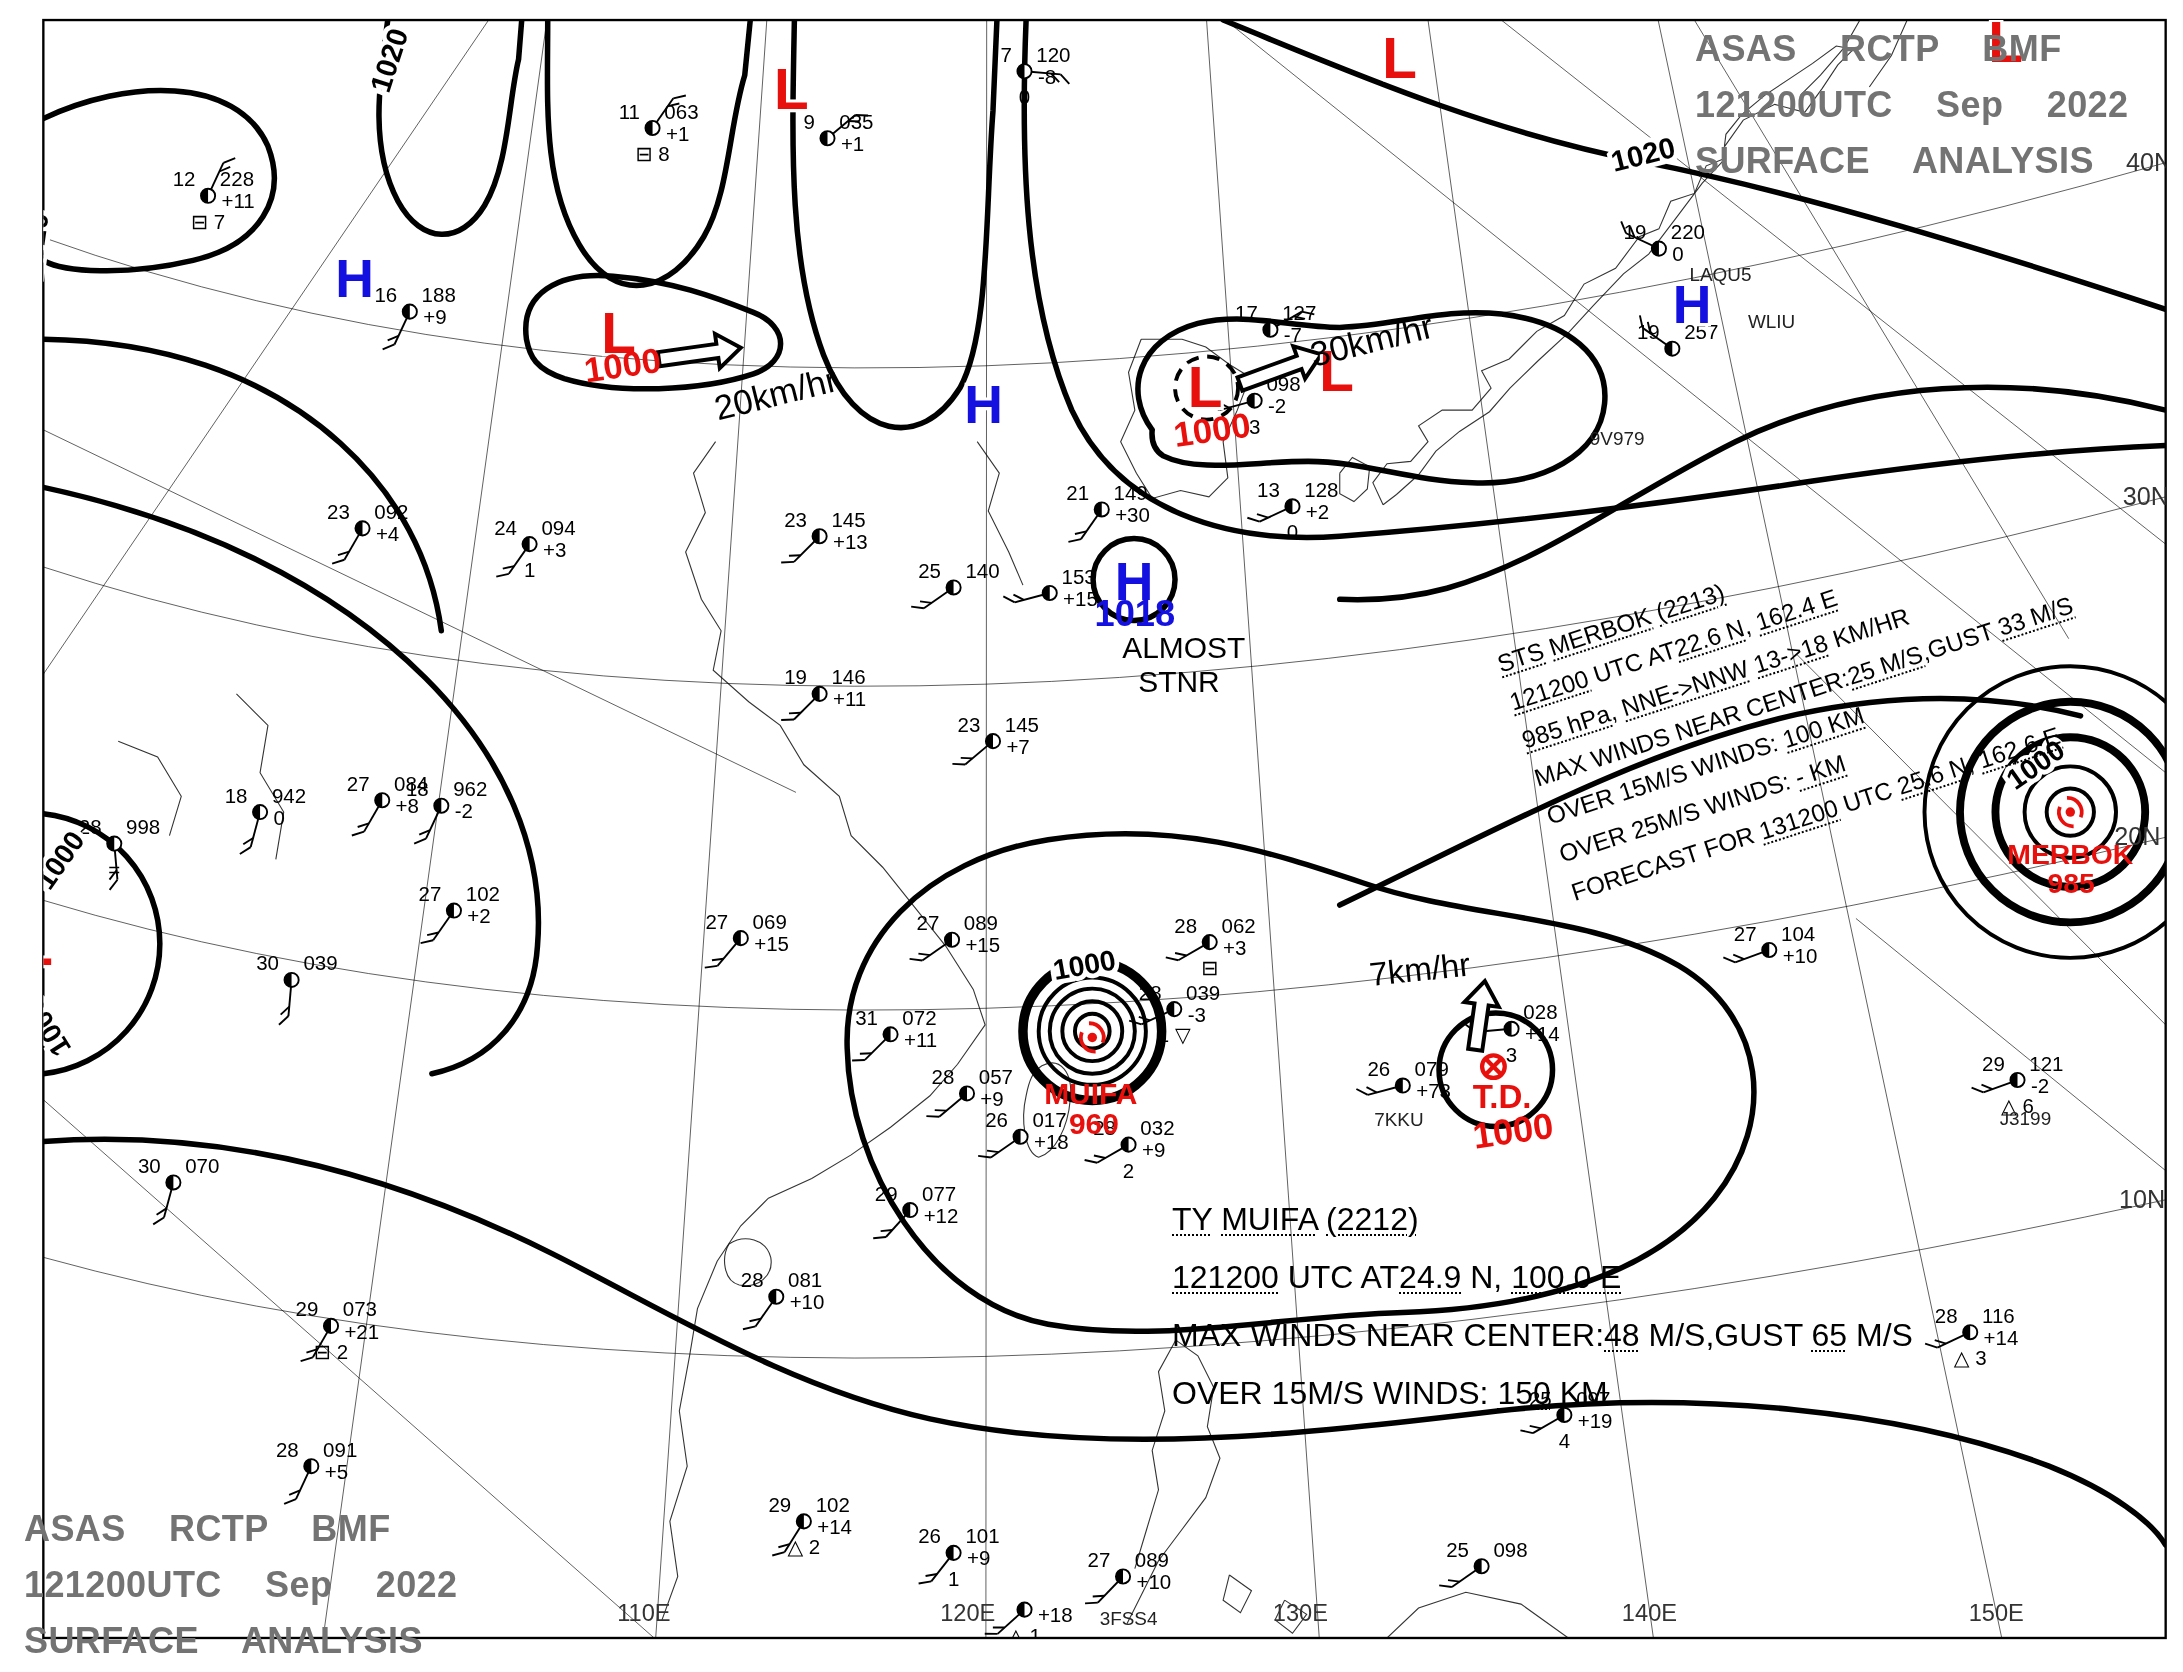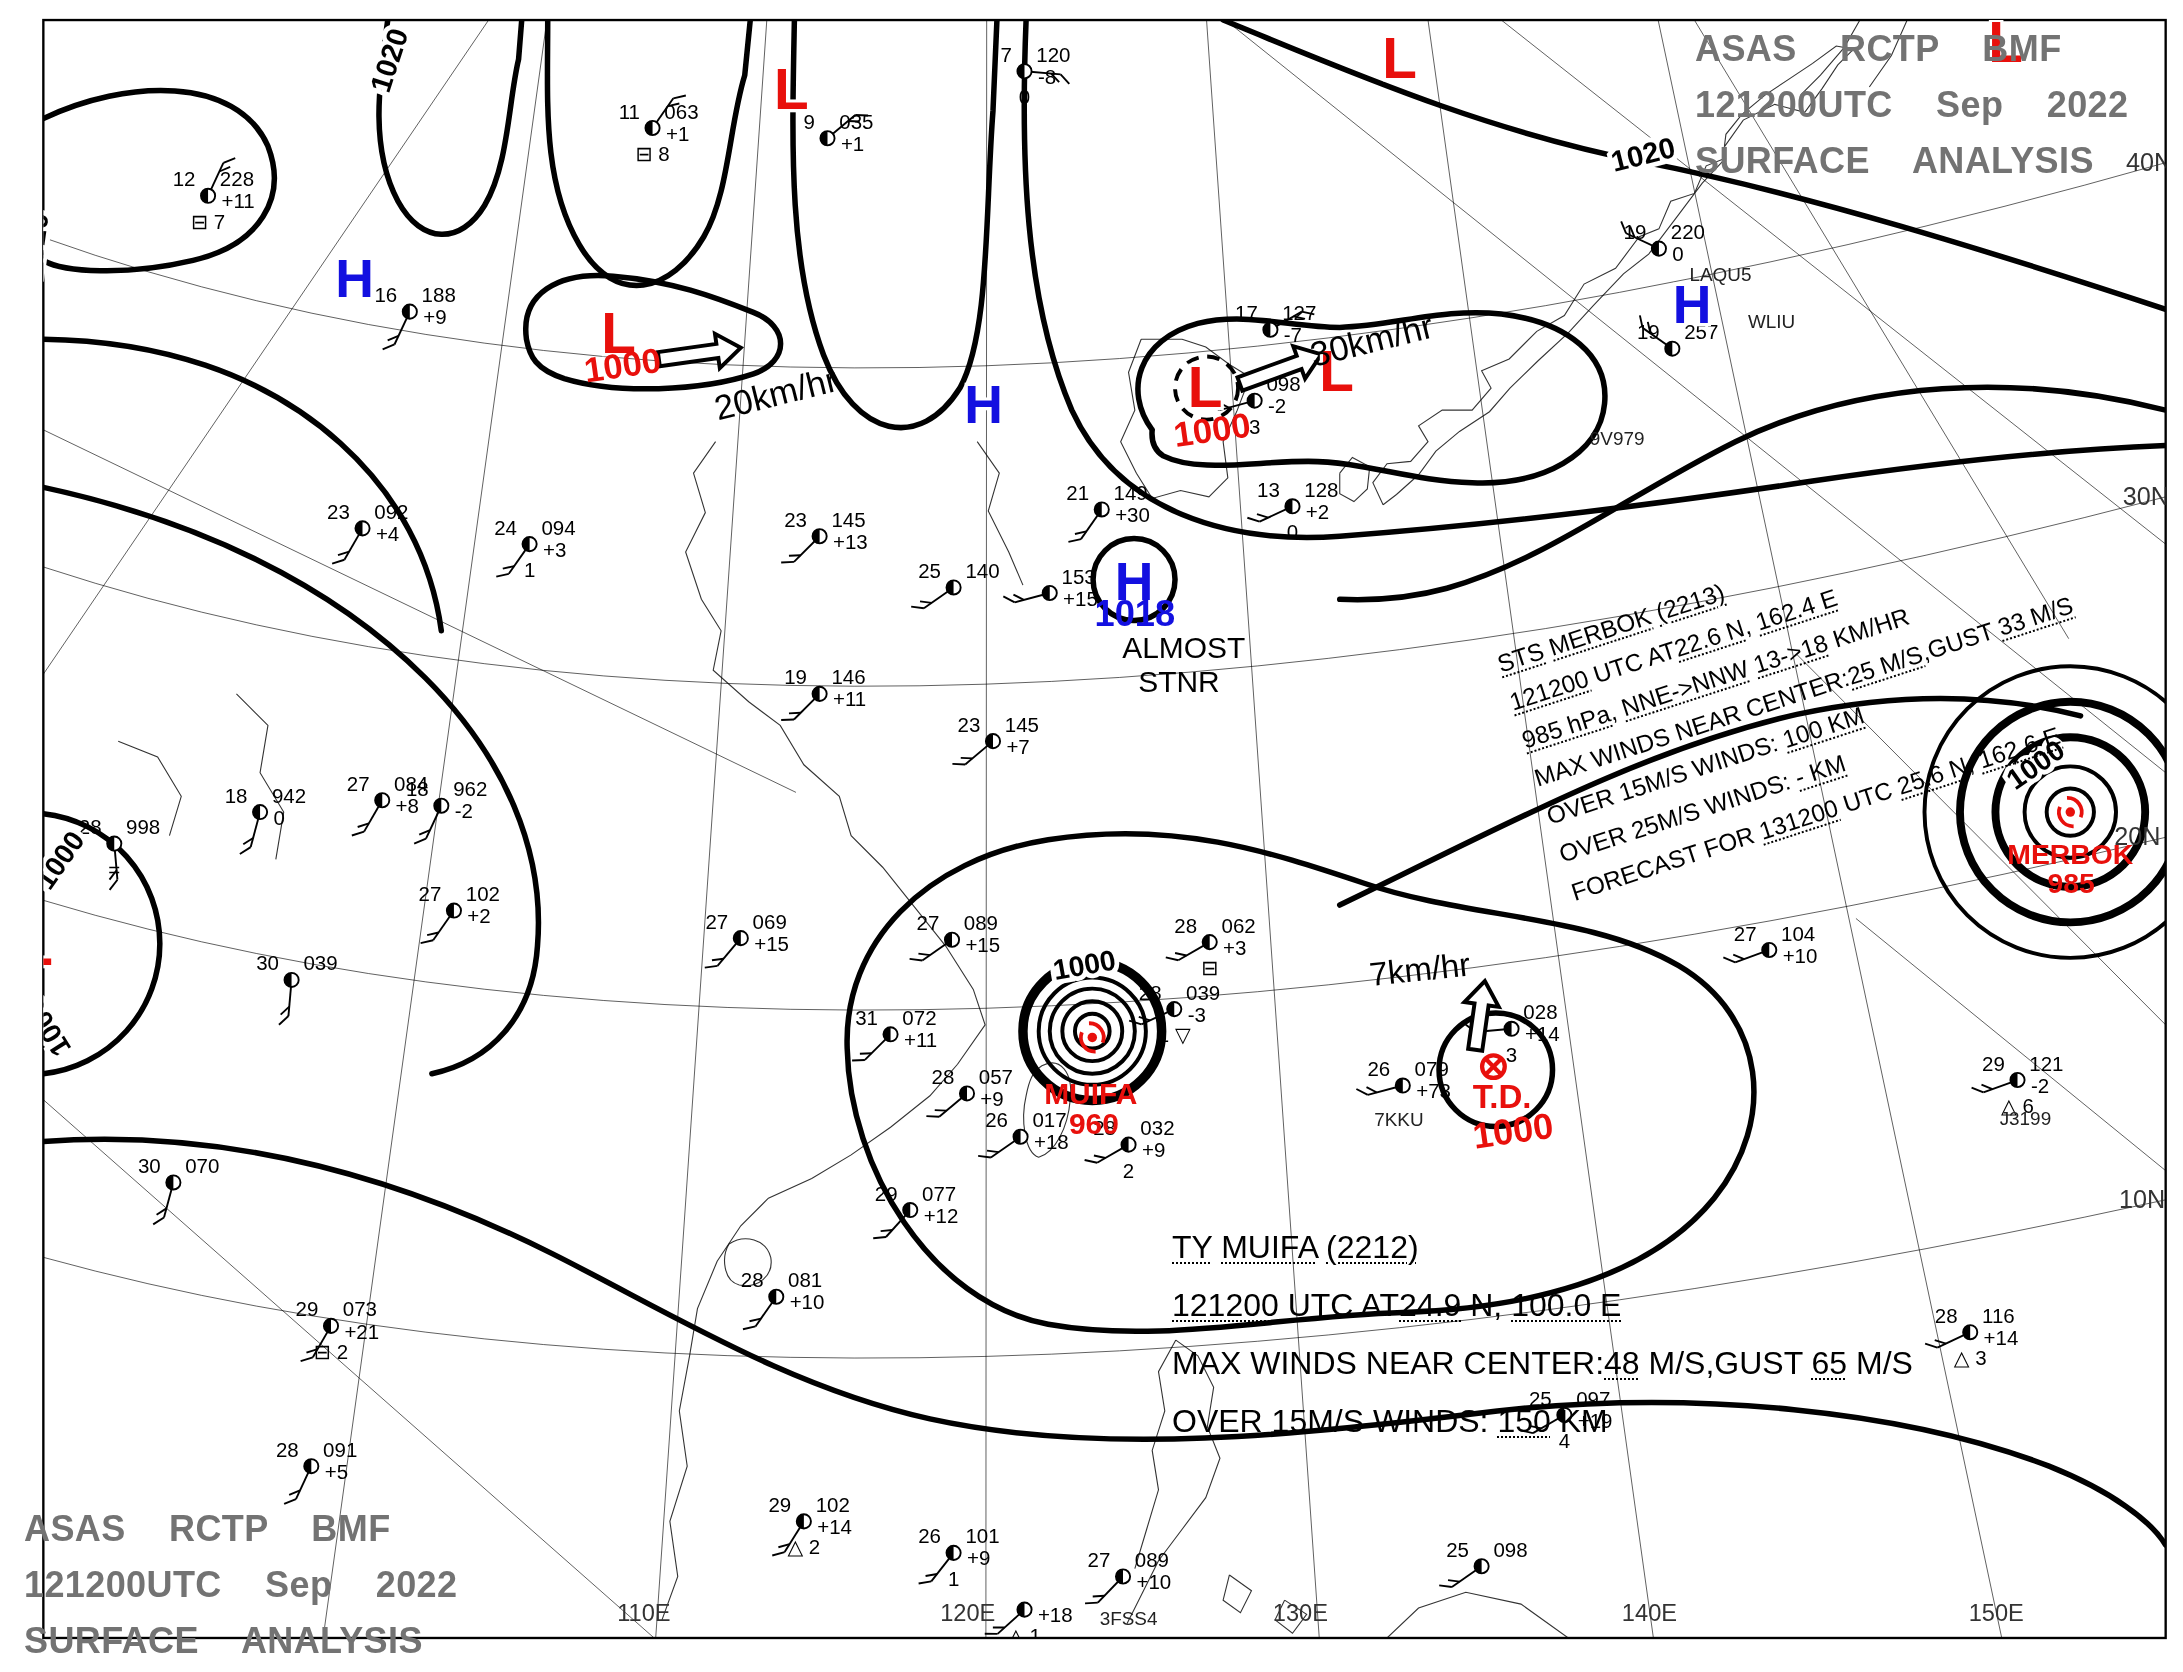--- a/index.html
+++ b/index.html
@@ -6,21 +6,21 @@
   #stage{position:relative;width:2183px;height:1673px;background:#fff;
          font-family:"Liberation Sans",sans-serif;overflow:hidden}
   #chart{position:absolute;left:0;top:0}
   .title{position:absolute;font-weight:bold;font-size:36px;line-height:56px;
          word-spacing:33px;letter-spacing:0.4px;white-space:nowrap;color:#737373}
   #title-tr{left:1695px;top:20.5px}
   #title-bl{left:24px;top:1501px}
   .infoblock{position:absolute;white-space:nowrap;color:#000}
   #blk-merbok{left:1492px;top:646px;font-size:24.4px;line-height:40px;
               transform:rotate(-18deg);transform-origin:0 0}
-  #blk-muifa{left:1172px;top:1218px;font-size:32px;line-height:58px}
+  #blk-muifa{left:1172px;top:1190px;font-size:32px;line-height:58px}
   .infoblock u{text-decoration:underline dotted;text-decoration-thickness:2.4px;text-underline-offset:4px}
   
   text{font-family:"Liberation Sans",sans-serif}
   .stx{font-size:26px;fill:#000}
   .halo{paint-order:stroke;stroke:#fff;stroke-width:12px}
   .sysH{font-size:68px;font-weight:bold;fill:#1310e0;paint-order:stroke;stroke:#fff;stroke-width:8px}
   .sysL{font-size:72px;font-weight:bold;fill:#e8100c;paint-order:stroke;stroke:#fff;stroke-width:8px}
   .thin{stroke:#000;stroke-width:1.1;fill:none;opacity:.72}
   .coast{stroke:#000;stroke-width:1.4;fill:none;opacity:.8}
   .iso{stroke:#000;stroke-width:7;fill:none;stroke-linecap:round}

